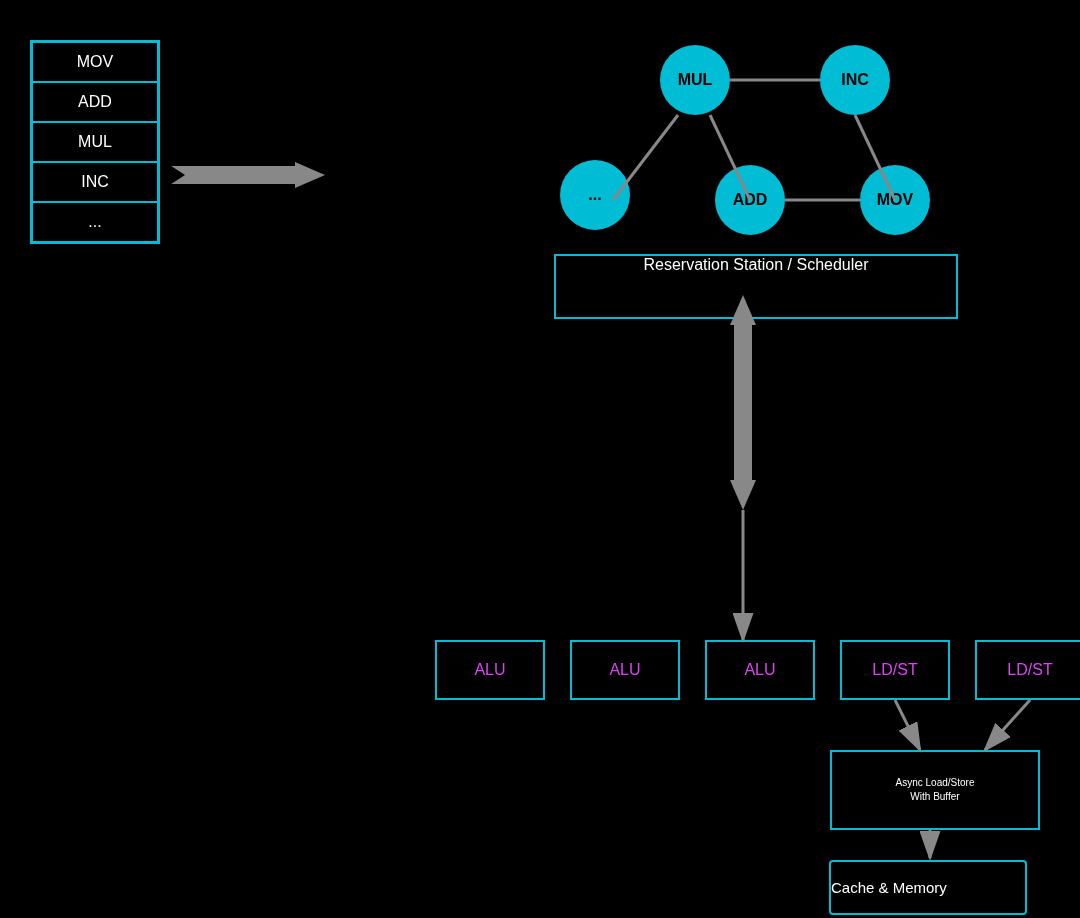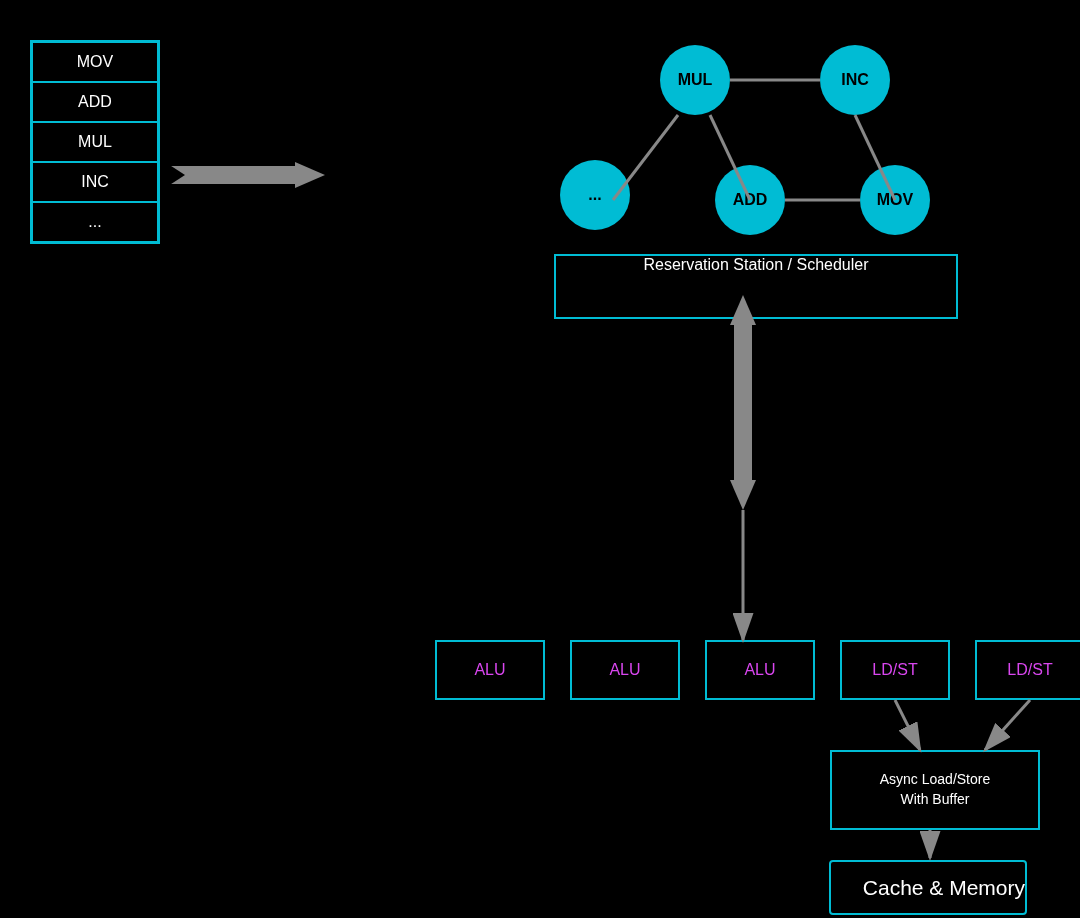--- a/index.html
+++ b/index.html
@@ -74,35 +74,35 @@
 
     
     .async-box {
       position: absolute;
       background: #000;
       border: 2px solid #00bcd4;
       color: #fff;
       display: flex;
       align-items: center;
       justify-content: center;
-      font-size: 14px;
+      font-size: 10px;
       text-align: center;
       line-height: 1.4;
     }
 
     
     .cache-box {
       position: absolute;
       background: #000;
       border: 2px solid #00bcd4;
       color: #fff;
       display: flex;
       align-items: center;
-      justify-content: flex-end;
-      font-size: 21px;
+      justify-content: flex-start;
+      font-size: 15px;
       text-align: center;
     }
 
     svg.arrows {
       position: absolute;
       top: 0;
       left: 0;
       width: 1080px;
       height: 918px;
       pointer-events: none;

